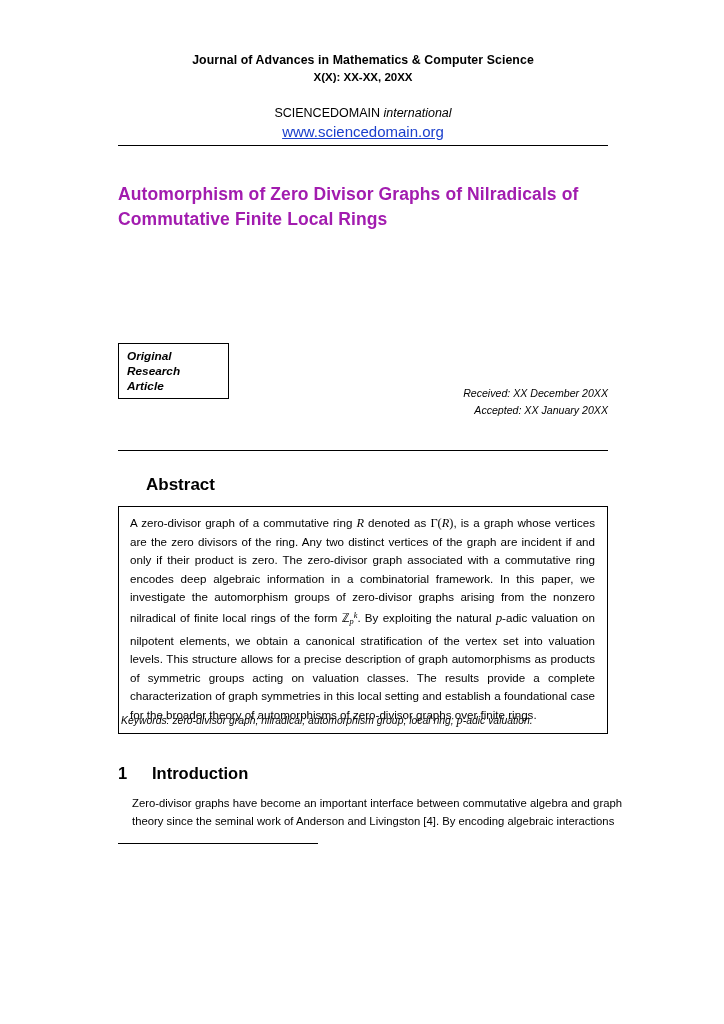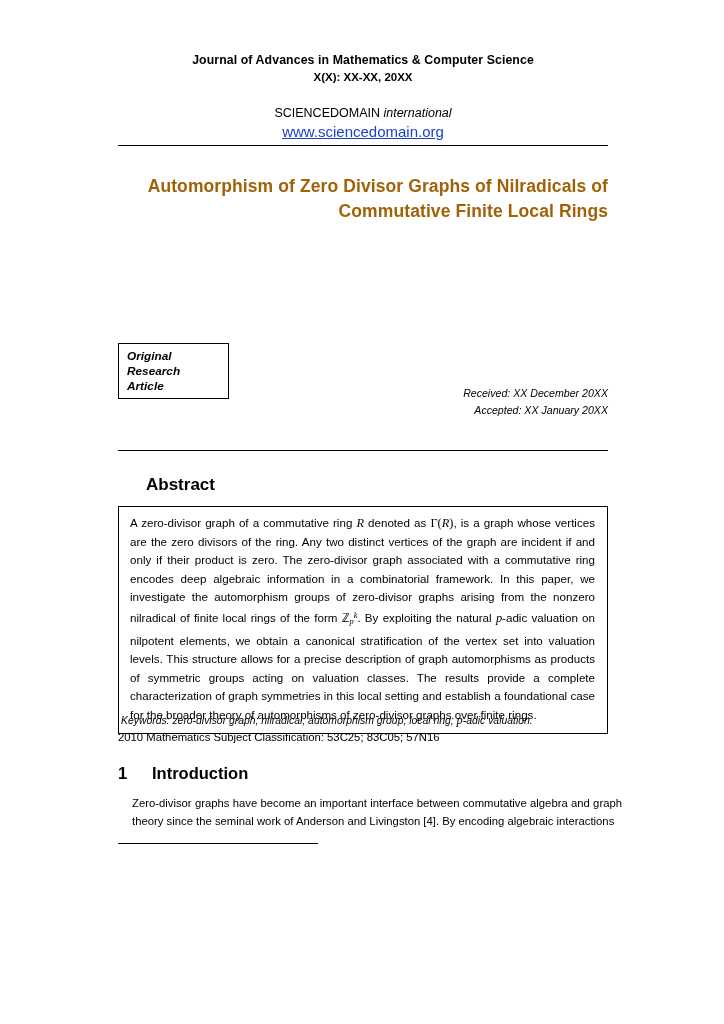--- a/index.html
+++ b/index.html
@@ -65,26 +65,26 @@
     color: #1a3fcc;
     margin-top: 4px;
     text-decoration: underline;
     line-height: 13px;
   }
   .rule {
     border-top: 1.4px solid #000;
     margin-top: 7px;
   }
   .paper-title {
-    text-align: right;
+    text-align: left;
     font-size: 17.5px;
     font-weight: bold;
     line-height: 25px;
-    color: #a16207;
-    margin-top: 28px;
+    color: #a21caf;
+    margin-top: 36px;
     letter-spacing: 0.1px;
   }
   .art-type-box {
     position: absolute;
     left: 118px;
     top: 343px;
     border: 1.2px solid #000;
     padding: 5px 8px 4px 8px;
     width: 111px;
     box-sizing: border-box;
@@ -226,21 +226,20 @@
     <div class="rule2"></div>
 
     <div class="abstract-heading">Abstract</div>
 
     <div class="abstract-box">
       <div class="abstract-text"><span>A zero-divisor graph of a commutative ring </span><span class="mathvar">R</span><span> denoted as </span><span class="mathup">Γ(</span><span class="mathvar">R</span><span class="mathup">)</span><span>, is a graph whose vertices are the zero divisors of the ring. Any two distinct vertices of the graph are incident if and only if their product is zero. The zero-divisor graph associated with a commutative ring encodes deep algebraic information in a combinatorial framework. In this paper, we investigate the automorphism groups of zero-divisor graphs arising from the nonzero nilradical of finite local rings of the form </span><span class="bb">ℤ</span><span class="sub">p</span><span class="sup">k</span><span>. By exploiting the natural </span><span class="mathvar">p</span><span>-adic valuation on nilpotent elements, we obtain a canonical stratification of the vertex set into valuation levels. This structure allows for a precise description of graph automorphisms as products of symmetric groups acting on valuation classes. The results provide a complete characterization of graph symmetries in this local setting and establish a foundational case for the broader theory of automorphisms of zero-divisor graphs over finite rings.</span></div>
     </div>
 
     <div class="keywords"><span>Keywords: </span><span>zero-divisor graph; nilradical; automorphism group; local ring; </span><span class="mathvar">p</span><span>-adic valuation.</span></div>
 
-    <div class="msc">2010 Mathematics Subject Classification: 53C25; 83C05; 57N16</div>
 
     <div class="section-heading"><span class="num">1</span><span>Introduction</span></div>
 
     <div class="body-text">Zero-divisor graphs have become an important interface between commutative algebra and graph theory since the seminal work of Anderson and Livingston [4]. By encoding algebraic interactions</div>
 
     <div class="footnote-rule"></div>
 
   </div>
 </div>
 

